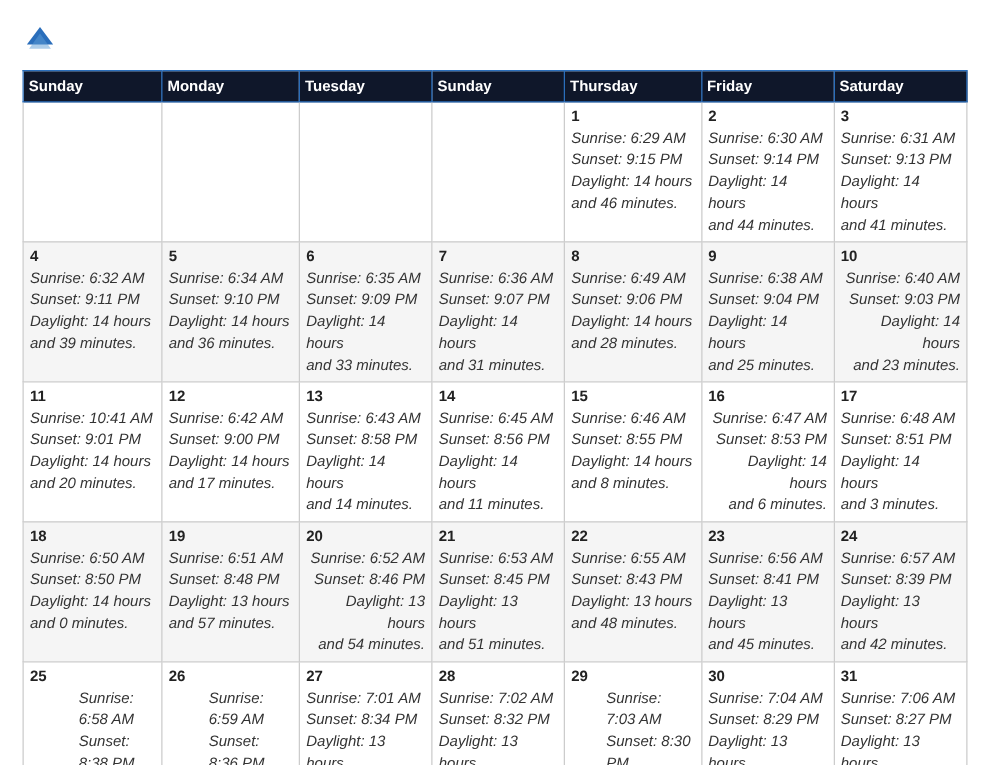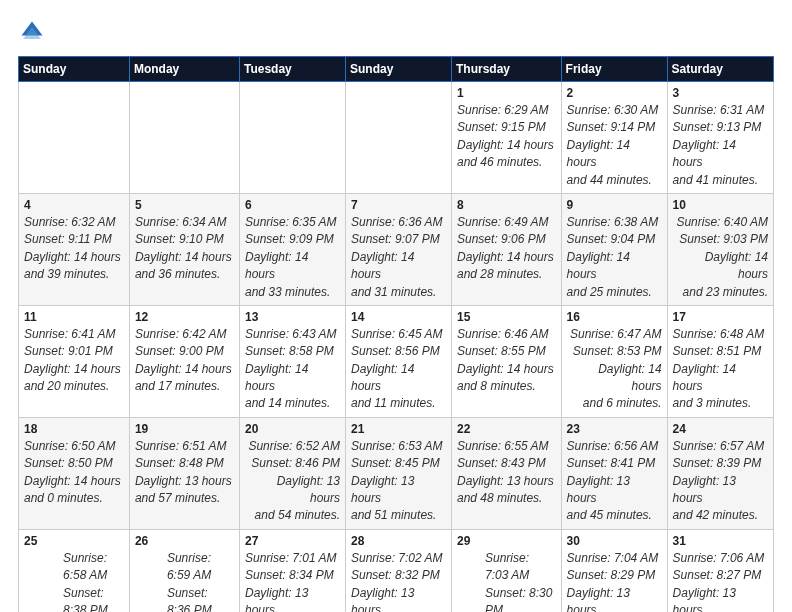--- a/index.html
+++ b/index.html
@@ -208,21 +208,21 @@
             <div class="day-number">10</div>
             <div class="day-info" style="white-space: pre-line; text-align: right;">Sunrise: 6:40 AM
 Sunset: 9:03 PM
 Daylight: 14 hours
 and 23 minutes.</div>
           </td>
         </tr>
         <tr>
           <td>
             <div class="day-number">11</div>
-            <div class="day-info" style="white-space: pre-line;">Sunrise: 6:41 AM
+            <div class="day-info" style="white-space: pre-line;">Sunrise: 10:41 AM
 Sunset: 9:01 PM
 Daylight: 14 hours
 and 20 minutes.</div>
           </td>
           <td>
             <div class="day-number">12</div>
             <div class="day-info" style="white-space: pre-line;">Sunrise: 6:42 AM
 Sunset: 9:00 PM
 Daylight: 14 hours
 and 17 minutes.</div>

